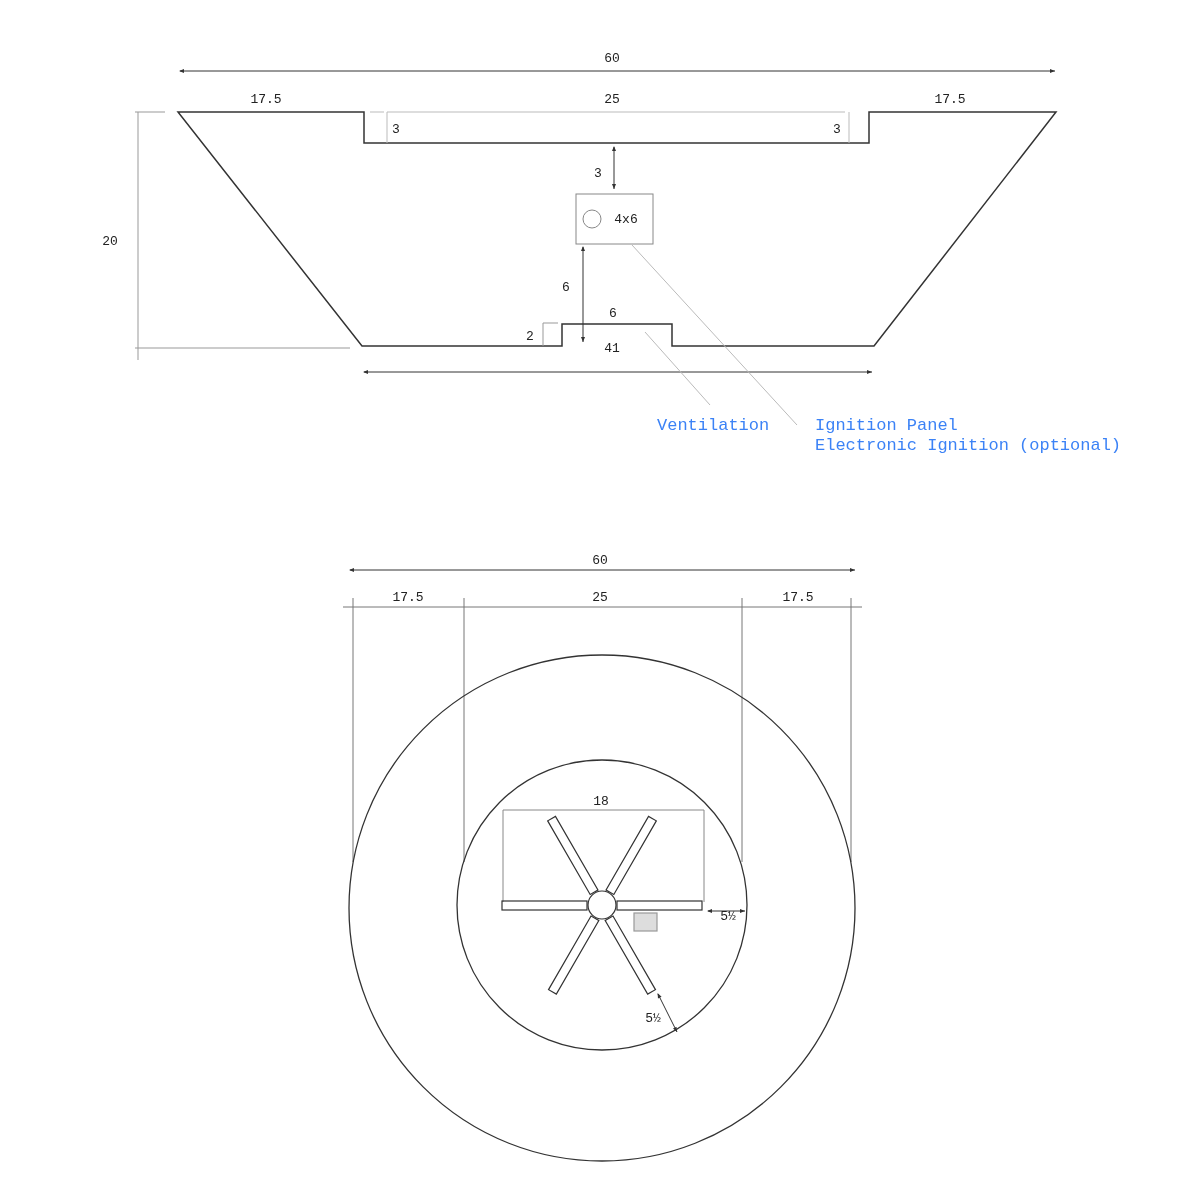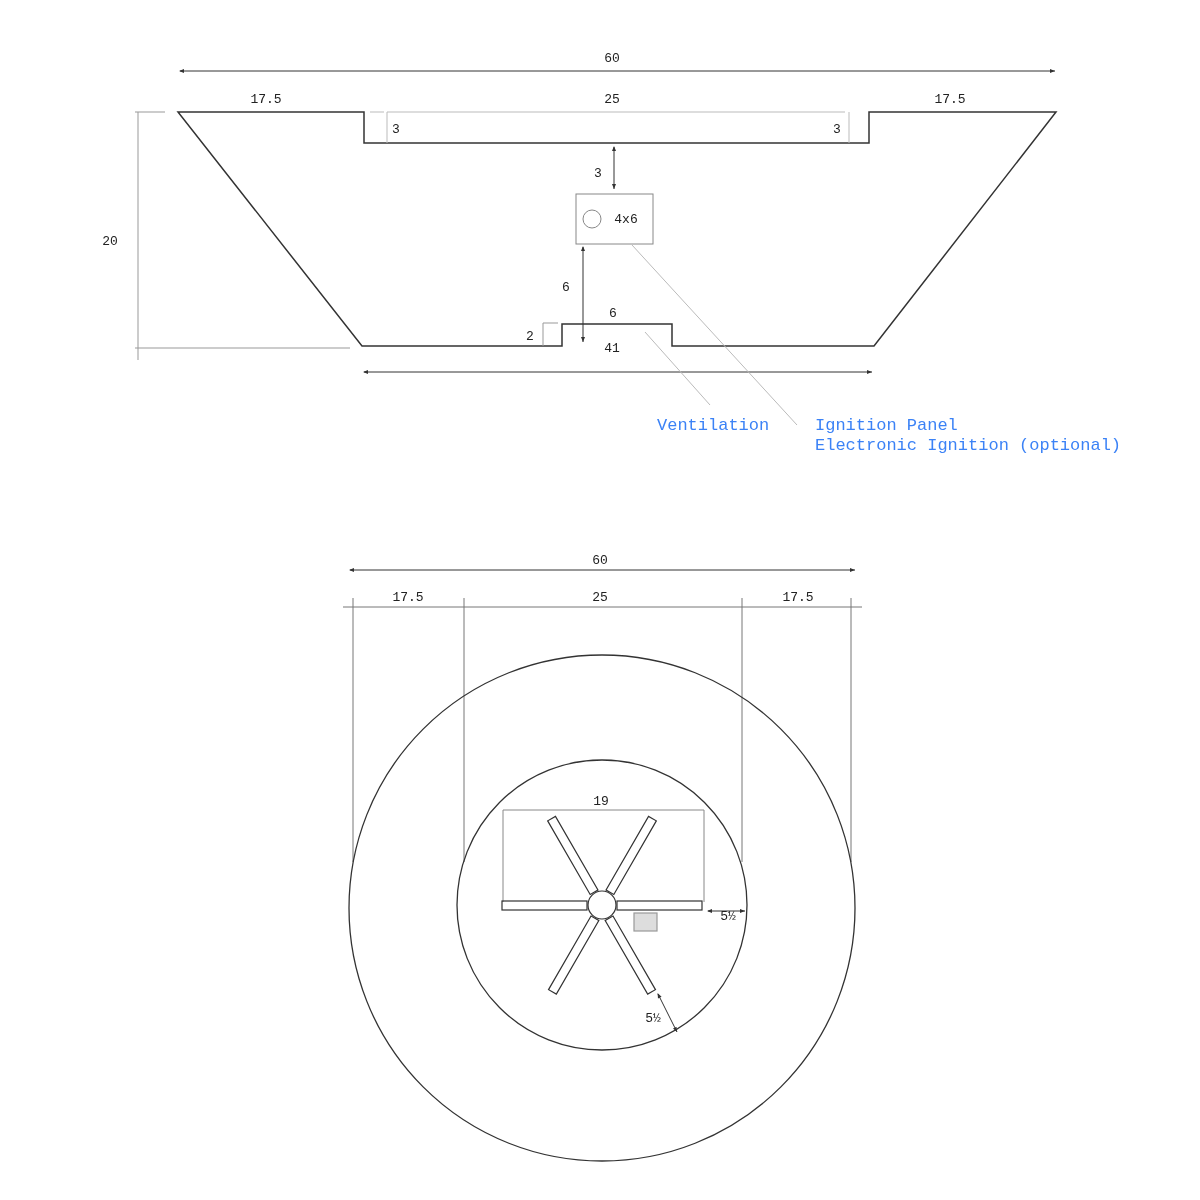--- a/index.html
+++ b/index.html
@@ -85,15 +85,15 @@
 <span class="lbl" style="left:530px;top:336px">2</span>
 <span class="lbl" style="left:612px;top:348px">41</span>
 <span class="lbl big" style="left:657px;top:416px">Ventilation</span>
 <span class="lbl big" style="left:815px;top:416px">Ignition Panel</span>
 <span class="lbl big" style="left:815px;top:436px">Electronic Ignition (optional)</span>
 
 <span class="lbl sm" style="left:600px;top:560px">60</span>
 <span class="lbl sm" style="left:408px;top:597px">17.5</span>
 <span class="lbl sm" style="left:600px;top:597px">25</span>
 <span class="lbl sm" style="left:798px;top:597px">17.5</span>
-<span class="lbl sm" style="left:601px;top:801px">19</span>
+<span class="lbl sm" style="left:601px;top:801px">18</span>
 <span class="lbl sm" style="left:728px;top:916px">5½</span>
 <span class="lbl sm" style="left:653px;top:1018px">5½</span>
 
 </body></html>

